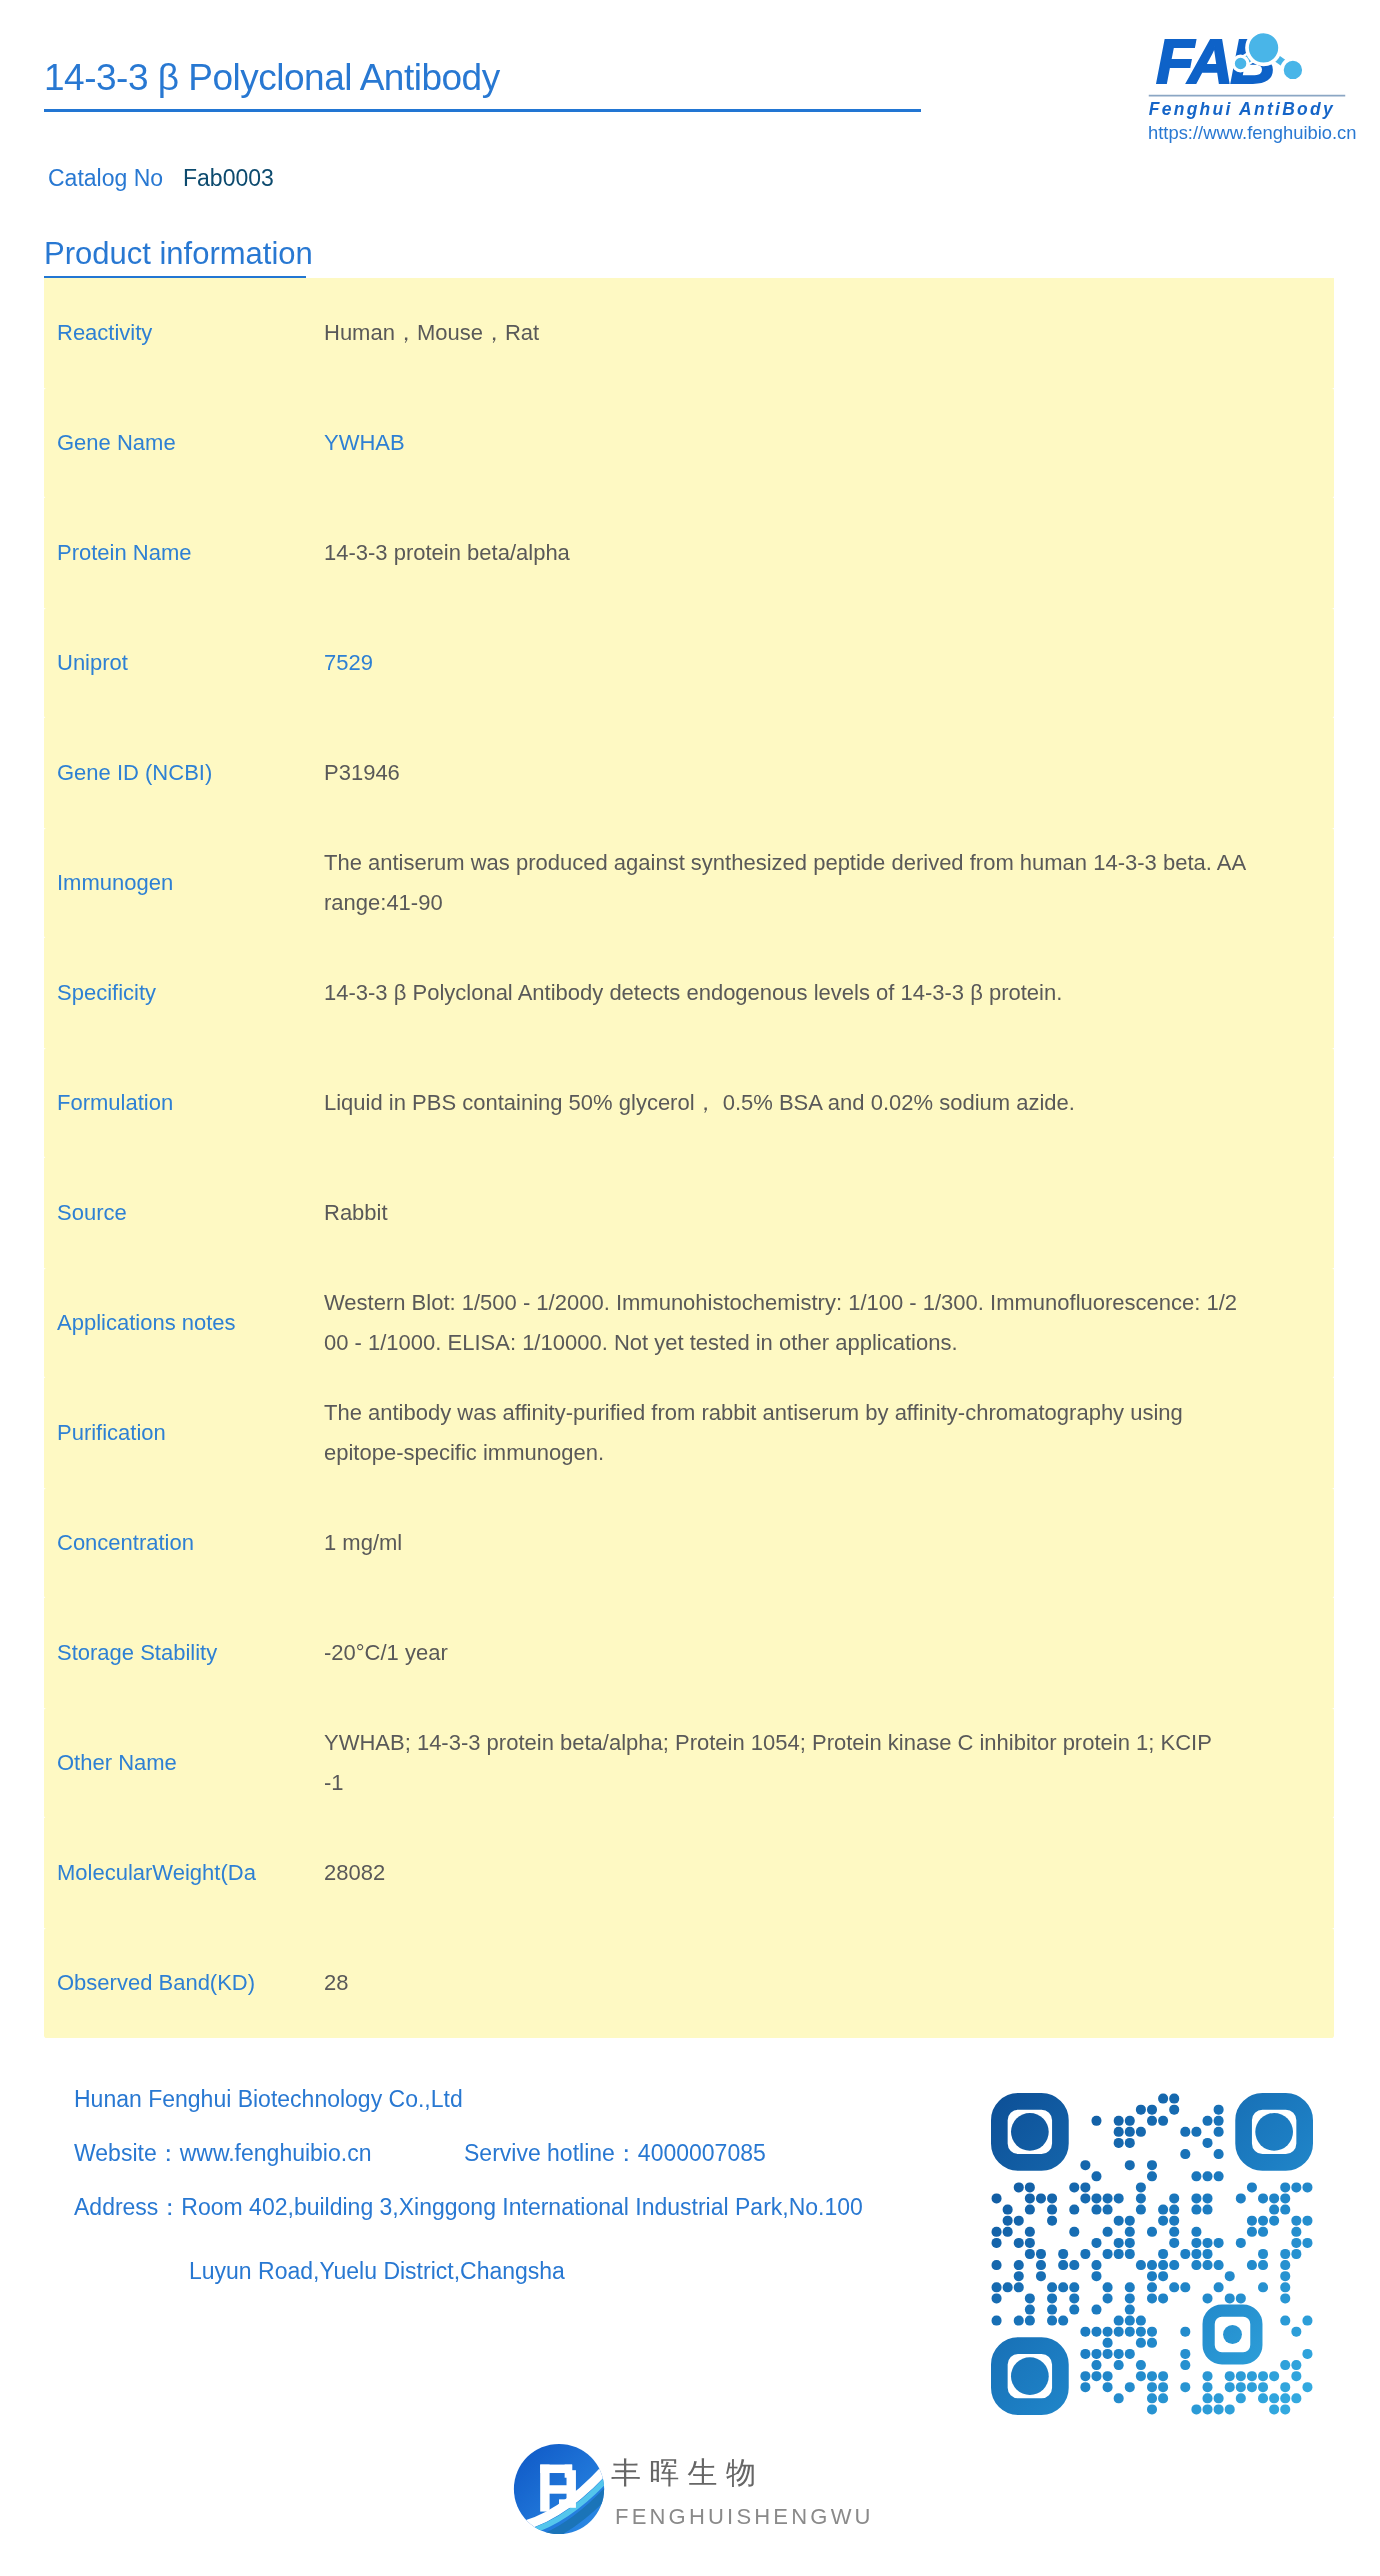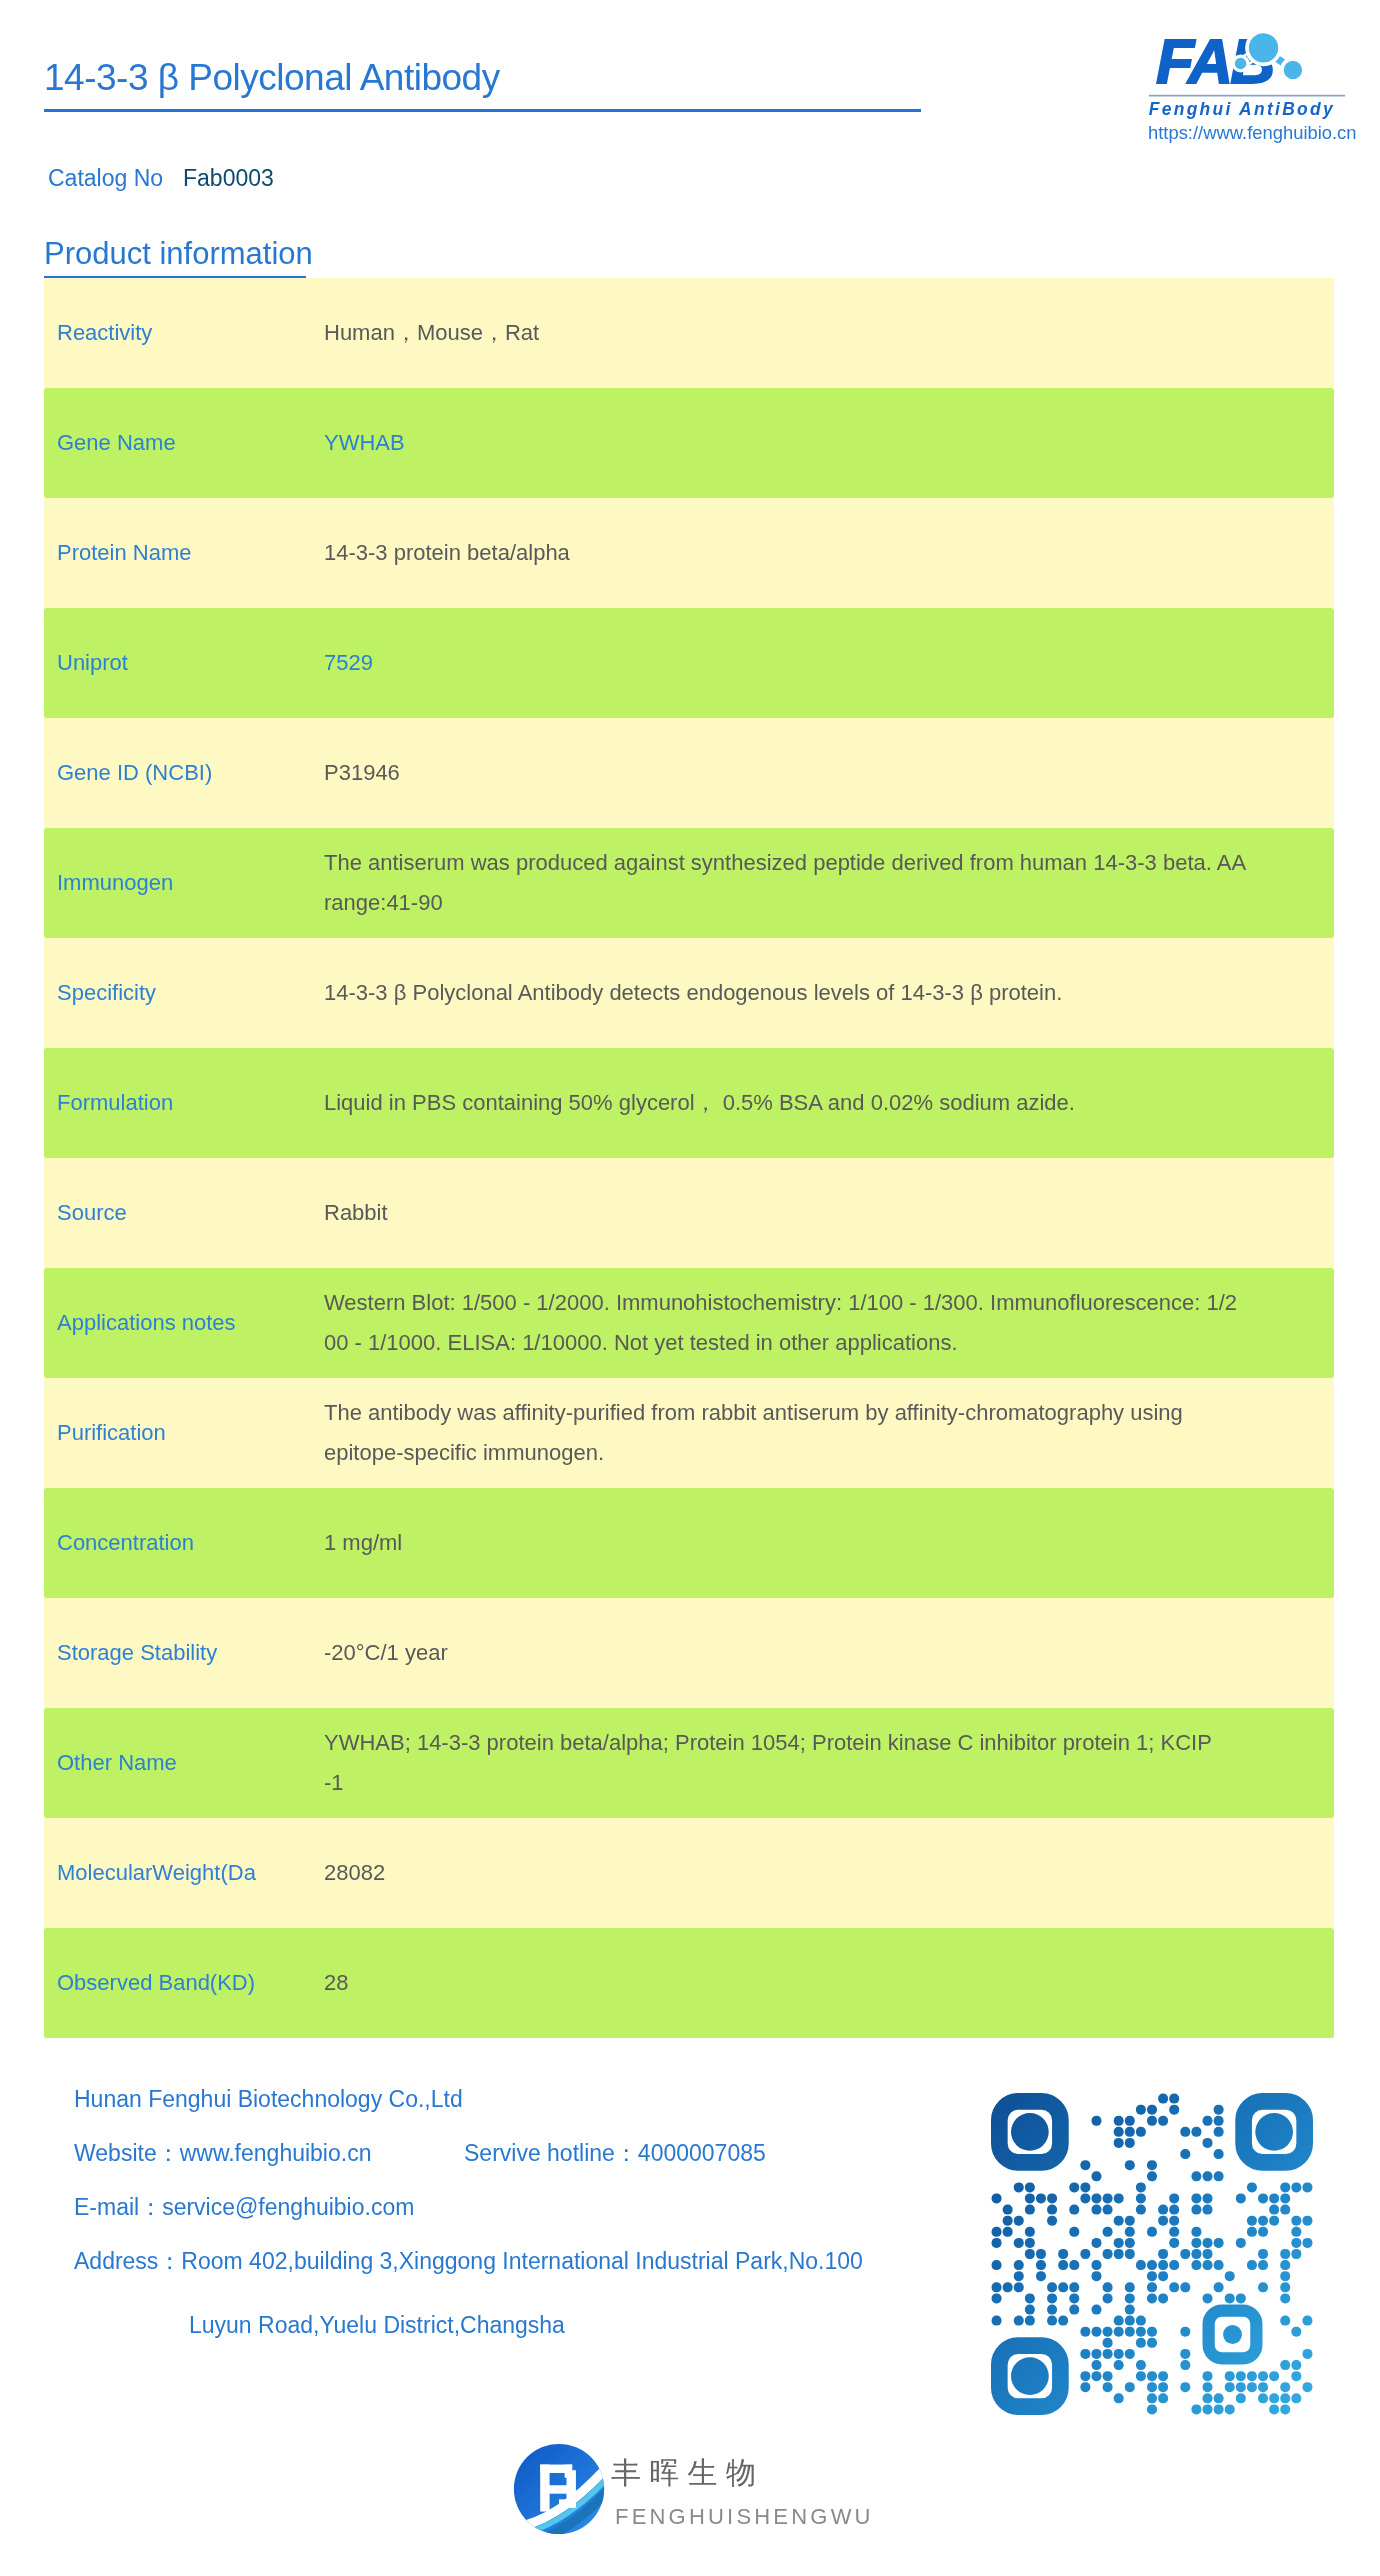--- a/index.html
+++ b/index.html
@@ -21,21 +21,21 @@
   .catalog-line{position:absolute;left:48px;top:165px;font-size:23px;white-space:nowrap;}
   .catalog-label{display:inline-block;width:135px;color:#2878d2;}
   .catalog-value{color:#0c4a6e;}
   .section-heading{
     position:absolute;left:44px;top:236px;font-size:31px;color:#2878d2;white-space:nowrap;
   }
   .heading-rule{position:absolute;left:44px;top:276px;width:262px;height:2.8px;background:#2276d3;}
   
   .info-table{position:absolute;left:44px;top:278px;width:1290px;}
   .row{display:flex;align-items:center;height:110px;background:#fef9c3;}
-  .row.shaded{background:#bef264;border-radius:2.8px;}
+  .row.shaded{background:#fef9c3;border-radius:2.8px;}
   .cell{font-size:22px;}
   .cell.label{width:267px;padding-left:13px;flex:none;color:#2e80d4;}
   .cell.value{flex:1;padding-right:22px;color:#595959;line-height:40px;white-space:pre-line;}
   .cell.value.blue{color:#2e80d4;}
   
   .footer{position:absolute;left:74px;top:2072px;width:911px;color:#2878d2;font-size:23px;}
   .footer .fline{height:54px;line-height:54px;white-space:nowrap;}
   .footer .website{display:inline-block;width:390px;color:#2878d2;text-decoration:none;}
   .footer .hotline{display:inline-block;}
   .footer .email{color:#2878d2;text-decoration:none;}
@@ -167,23 +167,20 @@
     <div class="row shaded">
       <div class="cell label">Observed Band(KD)</div>
       <div class="cell value">28</div>
     </div>
   </div>
 
   <div class="footer">
     <div class="fline">Hunan Fenghui Biotechnology Co.,Ltd</div>
     <div class="fline">
       <a href="#" class="website">Website：www.fenghuibio.cn</a><span class="hotline">Servive hotline：4000007085</span>
-    </div>
-    <div class="fline">
-      <a href="#" class="email">E-mail：service@fenghuibio.com</a>
     </div>
     <div class="fline">Address：Room 402,building 3,Xinggong International Industrial Park,No.100</div>
     <div class="fline addr2">Luyun Road,Yuelu District,Changsha</div>
   </div>
 
   <div class="qr-wrap">
     <svg id="qr-svg" width="322" height="322" viewBox="0 0 29 29">
       <defs>
         <linearGradient id="qg" x1="0" y1="0" x2="29" y2="29" gradientUnits="userSpaceOnUse">
           <stop offset="0" stop-color="#0d4f96"></stop>

